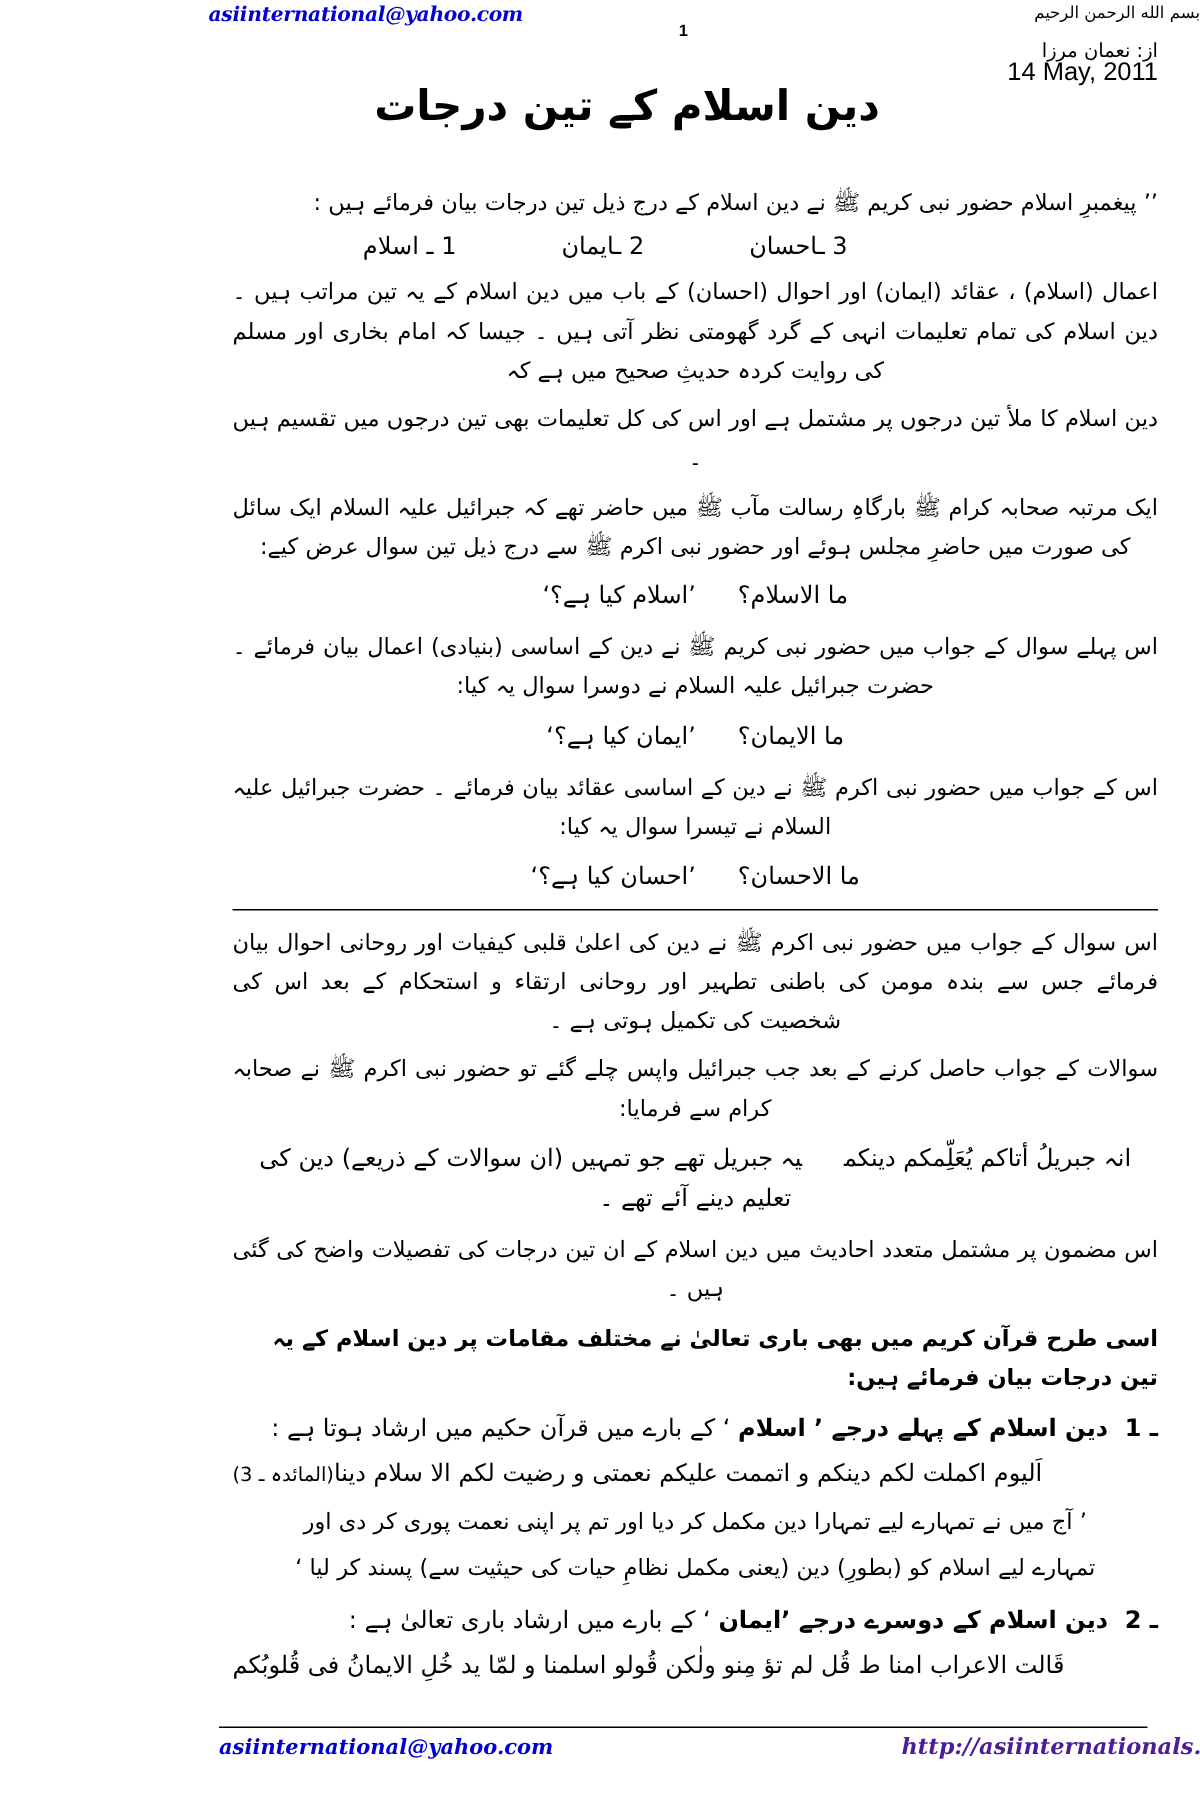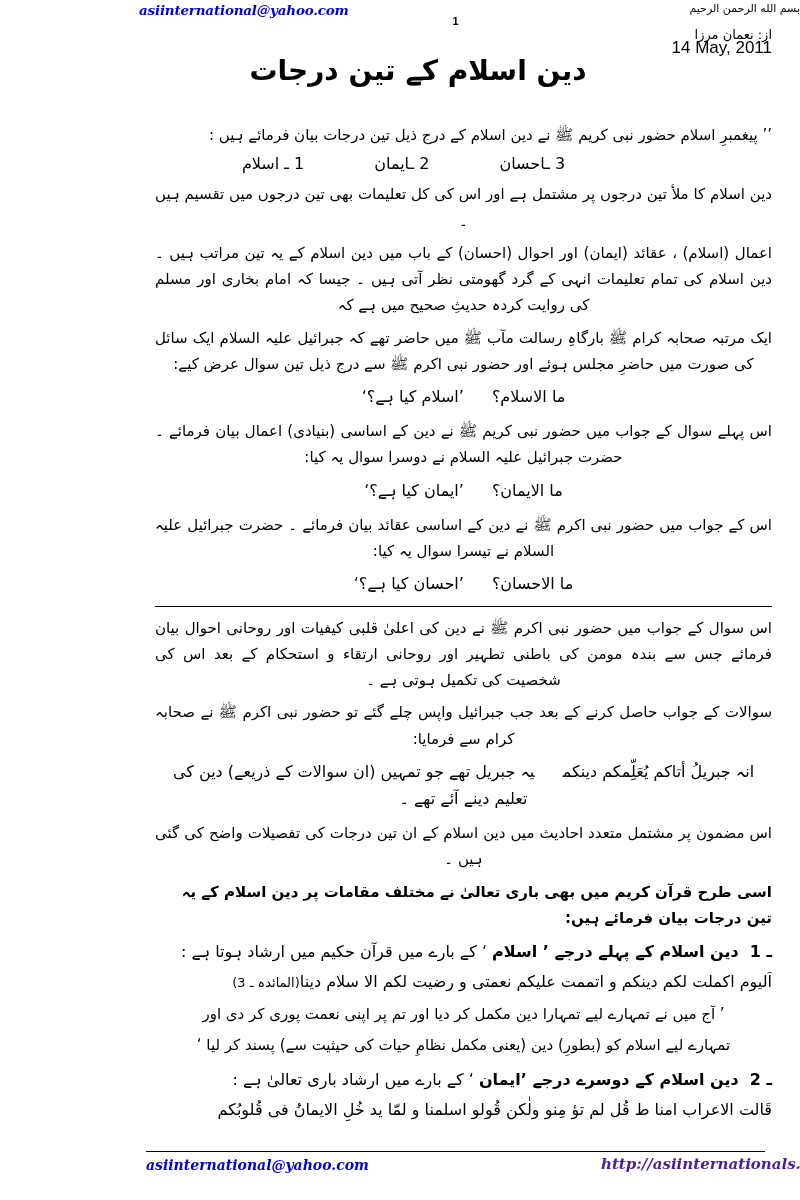--- a/index.html
+++ b/index.html
@@ -144,21 +144,21 @@
     font-family: "DejaVu Sans", sans-serif;
     margin-left: 28px;
     text-align: center;
   }
 
   p.arabic {
     margin: 3px 0 6px 0;
     font-family: "DejaVu Sans", sans-serif;
     font-size: 16px;
     line-height: 1.6;
-    text-align: right;
+    text-align: left;
     direction: rtl;
   }
   p.arabic .ref { font-size: 13px; }
 
   p.numbered {
     margin: 7px 0 4px 0;
     font-family: "DejaVu Sans", sans-serif;
     font-size: 16px;
     line-height: 1.7;
     direction: rtl;
@@ -250,22 +250,22 @@
   <div class="body-area">
 
     <p class="para lead">’’ پیغمبرِ اسلام حضور نبی کریم ﷺ نے دین اسلام کے درج ذیل تین درجات بیان فرمائے ہیں :</p>
 
     <div class="list-row">
       <span class="item"><span>1 ـ</span>&nbsp;<span>اسلام</span></span>
       <span class="item"><span>2 ـ</span><span>ایمان</span></span>
       <span class="item"><span>3 ـ</span><span>احسان</span></span>
     </div>
 
+    <p class="para">اعمال (اسلام) ، عقائد (ایمان) اور احوال (احسان) کے باب میں دین اسلام کے یہ تین مراتب ہیں ۔ دین اسلام کی تمام تعلیمات انہی کے گرد گھومتی نظر آتی ہیں ۔ جیسا کہ امام بخاری اور مسلم کی روایت کردہ حدیثِ صحیح میں ہے کہ</p>
     <p class="para">دین اسلام کا ملأ تین درجوں پر مشتمل ہے اور اس کی کل تعلیمات بھی تین درجوں میں تقسیم ہیں ۔</p>
-    <p class="para">اعمال (اسلام) ، عقائد (ایمان) اور احوال (احسان) کے باب میں دین اسلام کے یہ تین مراتب ہیں ۔ دین اسلام کی تمام تعلیمات انہی کے گرد گھومتی نظر آتی ہیں ۔ جیسا کہ امام بخاری اور مسلم کی روایت کردہ حدیثِ صحیح میں ہے کہ</p>
     <p class="para">ایک مرتبہ صحابہ کرام ﷺ بارگاہِ رسالت مآب ﷺ میں حاضر تھے کہ جبرائیل علیہ السلام ایک سائل کی صورت میں حاضرِ مجلس ہوئے اور حضور نبی اکرم ﷺ سے درج ذیل تین سوال عرض کیے:</p>
 
     <p class="center-line"><span class="ar">ما الاسلام؟</span><span>’اسلام کیا ہے؟‘</span></p>
 
     <p class="para">اس پہلے سوال کے جواب میں حضور نبی کریم ﷺ نے دین کے اساسی (بنیادی) اعمال بیان فرمائے ۔ حضرت جبرائیل علیہ السلام نے دوسرا سوال یہ کیا:</p>
 
     <p class="center-line"><span class="ar">ما الایمان؟</span><span>’ایمان کیا ہے؟‘</span></p>
 
     <p class="para">اس کے جواب میں حضور نبی اکرم ﷺ نے دین کے اساسی عقائد بیان فرمائے ۔ حضرت جبرائیل علیہ السلام نے تیسرا سوال یہ کیا:</p>
 

